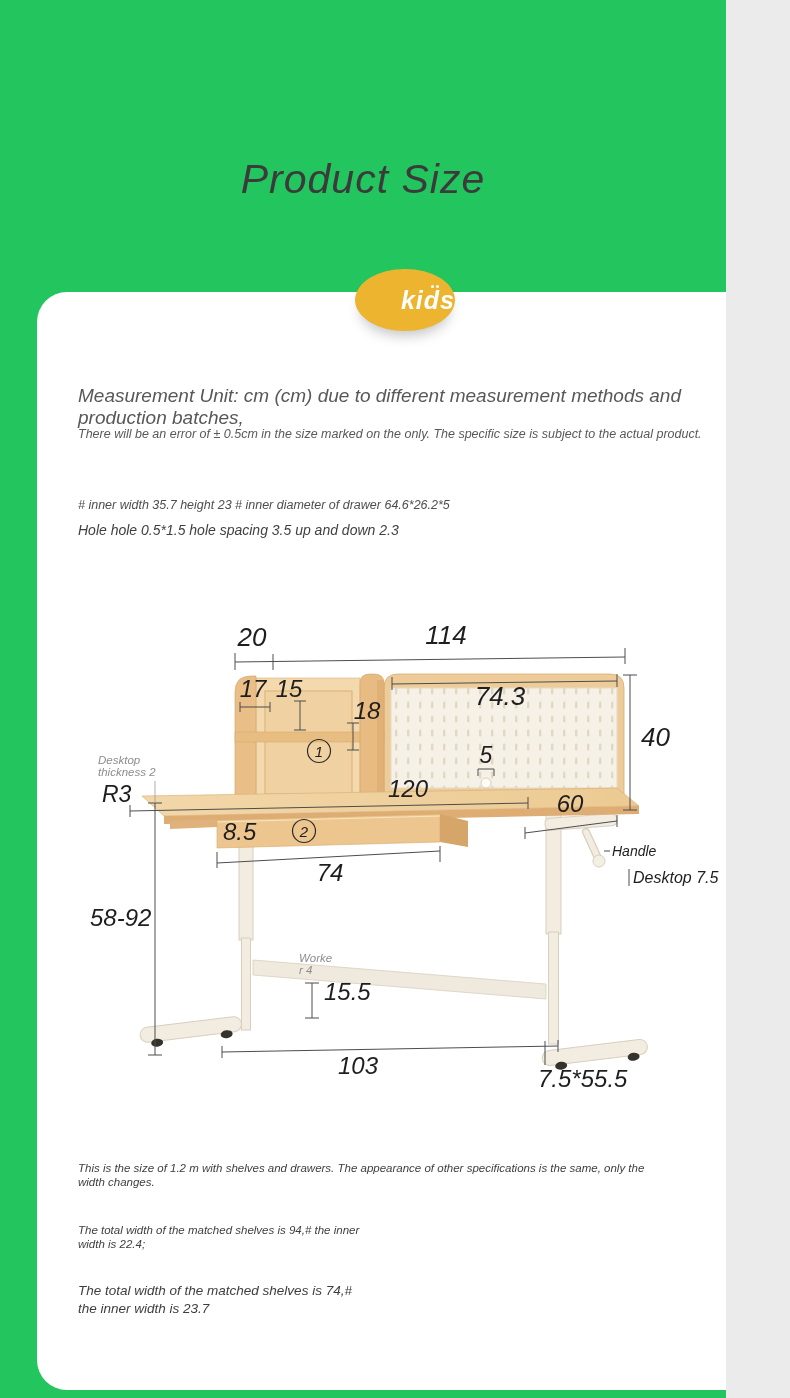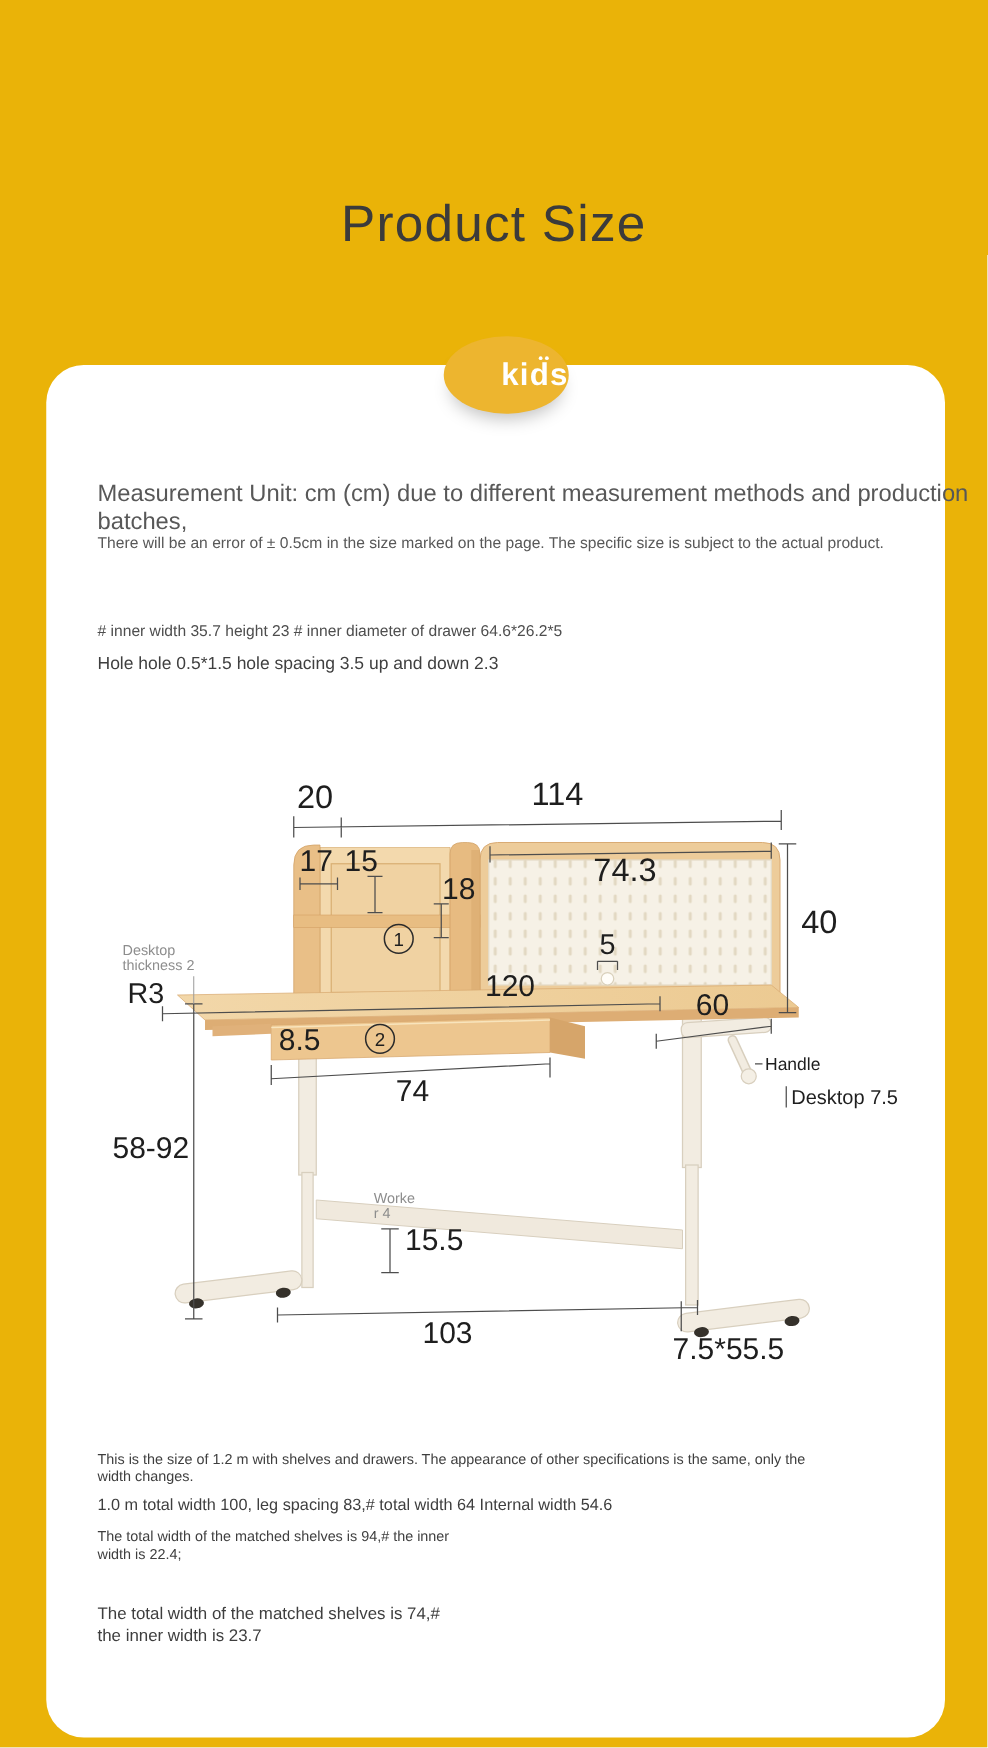--- a/index.html
+++ b/index.html
@@ -1,17 +1,17 @@
 <!DOCTYPE html>
 <html><head>
 <meta charset="utf-8">
 <style>
   html,body{margin:0;padding:0;background:#ebebeb;}
-  .page{position:relative;width:790px;height:1398px;background:#eab308;overflow:hidden;
-        font-family:"Liberation Sans",sans-serif;}
+  .page{position:relative;width:726px;height:1398px;background:#22c55e;overflow:hidden;
+        font-family:"Liberation Sans",sans-serif;font-style:italic;}
   .title{position:absolute;left:0;top:156px;width:100%;margin:0;text-align:center;
          font-size:41px;font-weight:400;color:#3b3b3b;letter-spacing:1px;}
   .card{position:absolute;left:37px;top:292px;width:719px;height:1098px;background:#ffffff;
         border-radius:30px;}
   .badge{position:absolute;left:355px;top:269px;width:100px;height:62px;border-radius:50%;
          background:#edb52f;display:flex;align-items:center;justify-content:flex-end;
          box-shadow:0 10px 14px -6px rgba(0,0,0,.25);}
   .badge span.lbl{color:#fff;font-size:25px;font-weight:bold;letter-spacing:1px;}
   .badge .dots{position:absolute;top:16px;right:21px;width:3px;height:3px;border-radius:50%;
          background:#fff;box-shadow:5px 0 0 #fff;}
@@ -40,21 +40,21 @@
   <h1 class="title">Product Size</h1>
 
   <div class="card"></div>
 
   <div class="badge">
     <span class="lbl">kids</span>
     <span class="dots"></span>
   </div>
 
   <p class="note n1">Measurement Unit: cm (cm) due to different measurement methods and production batches,</p>
-  <p class="note n2">There will be an error of ± 0.5cm in the size marked on the page. The specific size is subject to the actual product.</p>
+  <p class="note n2">There will be an error of ± 0.5cm in the size marked on the only. The specific size is subject to the actual product.</p>
   <p class="note n3"># inner width 35.7 height 23 # inner diameter of drawer 64.6*26.2*5</p>
   <p class="note n4">Hole hole 0.5*1.5 hole spacing 3.5 up and down 2.3</p>
 
   <svg class="diagram" viewBox="0 0 640 520">
     <defs>
       <pattern id="peg" width="12" height="14" patternUnits="userSpaceOnUse">
         <rect x="5" y="3.5" width="2.4" height="7" rx="1.2" fill="#e2d8c2"></rect>
       </pattern>
       <linearGradient id="deskTop" x1="0" y1="0" x2="1" y2="0">
         <stop offset="0" stop-color="#f2d7a9"></stop>
@@ -160,17 +160,16 @@
     <text class="gray" x="209" y="362">Worke</text>
     <text class="gray" x="209" y="374">r 4</text>
     <text x="234" y="400" font-size="24">15.5</text>
     <text x="268" y="474" font-size="24" text-anchor="middle">103</text>
     <text x="448" y="487" font-size="24">7.5*55.5</text>
     <text x="522" y="256" font-size="14" fill="#3d3d3d">Handle</text>
     <text x="543" y="283" font-size="16" fill="#3d3d3d">Desktop 7.5</text>
   </svg>
 
   <p class="f f1">This is the size of 1.2 m with shelves and drawers. The appearance of other specifications is the same, only the width changes.</p>
-  <p class="f f2">1.0 m total width 100, leg spacing 83,# total width 64 Internal width 54.6</p>
   <p class="f f3">The total width of the matched shelves is 94,# the inner width is 22.4;</p>
   <p class="f f5">The total width of the matched shelves is 74,# the inner width is 23.7</p>
 
 </div>
 
 </body></html>

